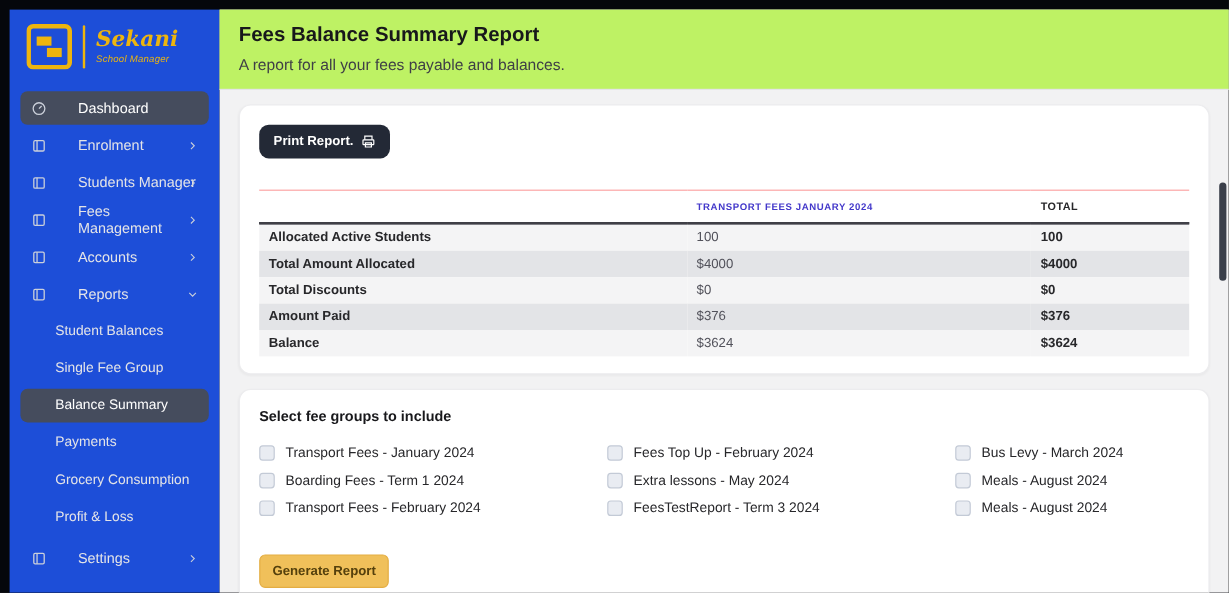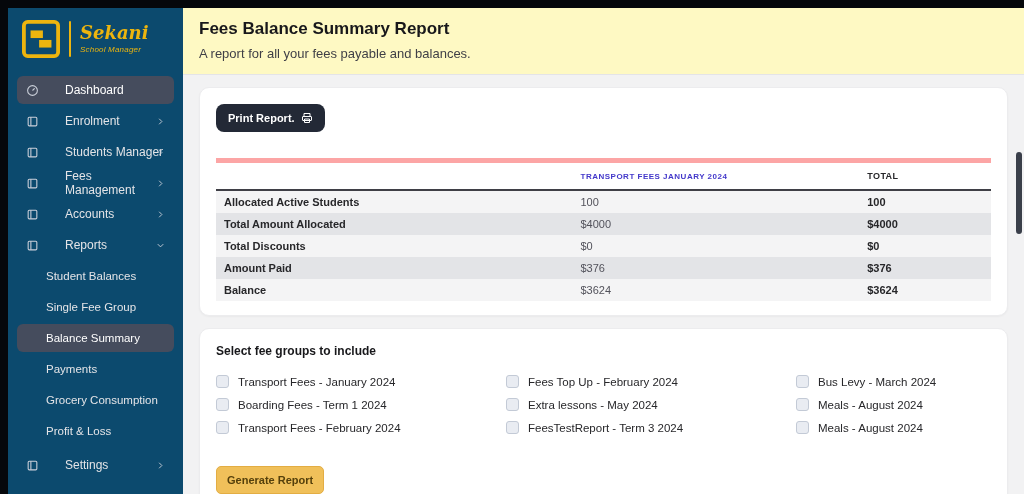--- a/index.html
+++ b/index.html
@@ -1,54 +1,54 @@
 <!DOCTYPE html>
 <html><head>
 <meta charset="utf-8">
 <style>
   *{margin:0;padding:0;box-sizing:border-box}
   html,body{width:1024px;height:494px}
   body{font-family:"Liberation Sans",sans-serif;background:#05070b;overflow:hidden}
   .frame{position:relative;width:1024px;height:494px;background:#05070b;overflow:hidden}
 
   
-  .sidebar{position:absolute;left:8px;top:8px;bottom:0;width:175px;background:#0c4a6e;color:#e5e7eb}
+  .sidebar{position:absolute;left:8px;top:8px;bottom:0;width:175px;background:#1d4ed8;color:#e5e7eb}
   .logo{display:flex;align-items:center;gap:9px;padding:12px 12px 10px 14px}
   .logo-divider{width:2px;height:36px;background:#edb50e;border-radius:1px}
   .brand{font-family:"DejaVu Serif",serif;font-style:italic;font-weight:bold;font-size:18px;color:#edb50e;line-height:1}
   .brand-sub{font-style:italic;font-size:8px;color:#edb50e;margin-top:3px;letter-spacing:.2px}
   .nav{padding:8px 9px 0 9px}
   .nav-item{display:flex;align-items:center;gap:26px;height:28px;margin-bottom:3px;padding:0 9px;border-radius:6px;
             font-size:12px;color:#e4e4e7;cursor:pointer;position:relative}
   .nav-item.active{background:#454c5d;color:#fff}
   .nav-icon{display:flex;align-items:center;color:#cbd0da}
   .chev{position:absolute;right:8px;display:flex;align-items:center;color:#cbd0da}
   .sub-item{display:flex;align-items:center;height:28px;margin-bottom:3px;padding:0 9px 0 29px;border-radius:6px;
             font-size:11.5px;color:#e4e4e7;cursor:pointer}
   .sub-item.active{background:#454c5d;color:#fff}
   .nav-item.settings{margin-top:6px}
 
   
   .main{position:absolute;left:183px;top:8px;right:0;bottom:0;background:#f2f2f3;display:flex;flex-direction:column}
-  .main-header{background:#fef9c3;padding:11px 16px 13px 16px;border-bottom:1px solid #e4e4e7}
+  .main-header{background:#bef264;padding:11px 16px 13px 16px;border-bottom:1px solid #e4e4e7}
   .page-title{font-size:17px;font-weight:bold;color:#18181b}
   .page-subtitle{font-size:13px;color:#3f3f46;margin-top:7px}
   .content{flex:1;padding:12px 16px 10px 16px;overflow:hidden}
 
   .card{background:#fff;border:1px solid #ececee;border-radius:10px;box-shadow:0 1px 2px rgba(0,0,0,.04)}
   .report-card{padding:16px 16px 14px 16px}
   .print-btn{display:inline-flex;align-items:center;gap:6px;background:#232936;color:#fff;border:none;
              font-family:"Liberation Sans",sans-serif;font-size:11px;font-weight:bold;
              padding:8px 12px;border-radius:8px;cursor:pointer}
 
   table.summary{width:100%;border-collapse:collapse;margin-top:26px;font-size:11px;table-layout:fixed}
   table.summary col.c-label{width:46%}
   table.summary col.c-value{width:37%}
   table.summary col.c-total{width:17%}
-  table.summary thead th{text-align:left;padding:8px;border-top:5px solid #fca5a5;border-bottom:2px solid #3f3f46;background:#fff}
+  table.summary thead th{text-align:left;padding:8px;border-top:1px solid #fca5a5;border-bottom:2px solid #3f3f46;background:#fff}
   th.col-month{color:#4338ca;font-size:8px;letter-spacing:.5px;font-weight:bold}
   th.col-total{color:#27272a;font-size:9px;letter-spacing:.4px;font-weight:bold}
   table.summary tbody tr:nth-child(odd){background:#f4f4f5}
   table.summary tbody tr:nth-child(even){background:#e3e4e7}
   table.summary td{padding:5px 8px}
   td.row-label{font-weight:bold;color:#27272a}
   td.row-value{color:#52525b}
   td.row-total{font-weight:bold;color:#27272a}
 
   .fee-card{margin-top:12px;padding:15px 16px 16px 16px}

